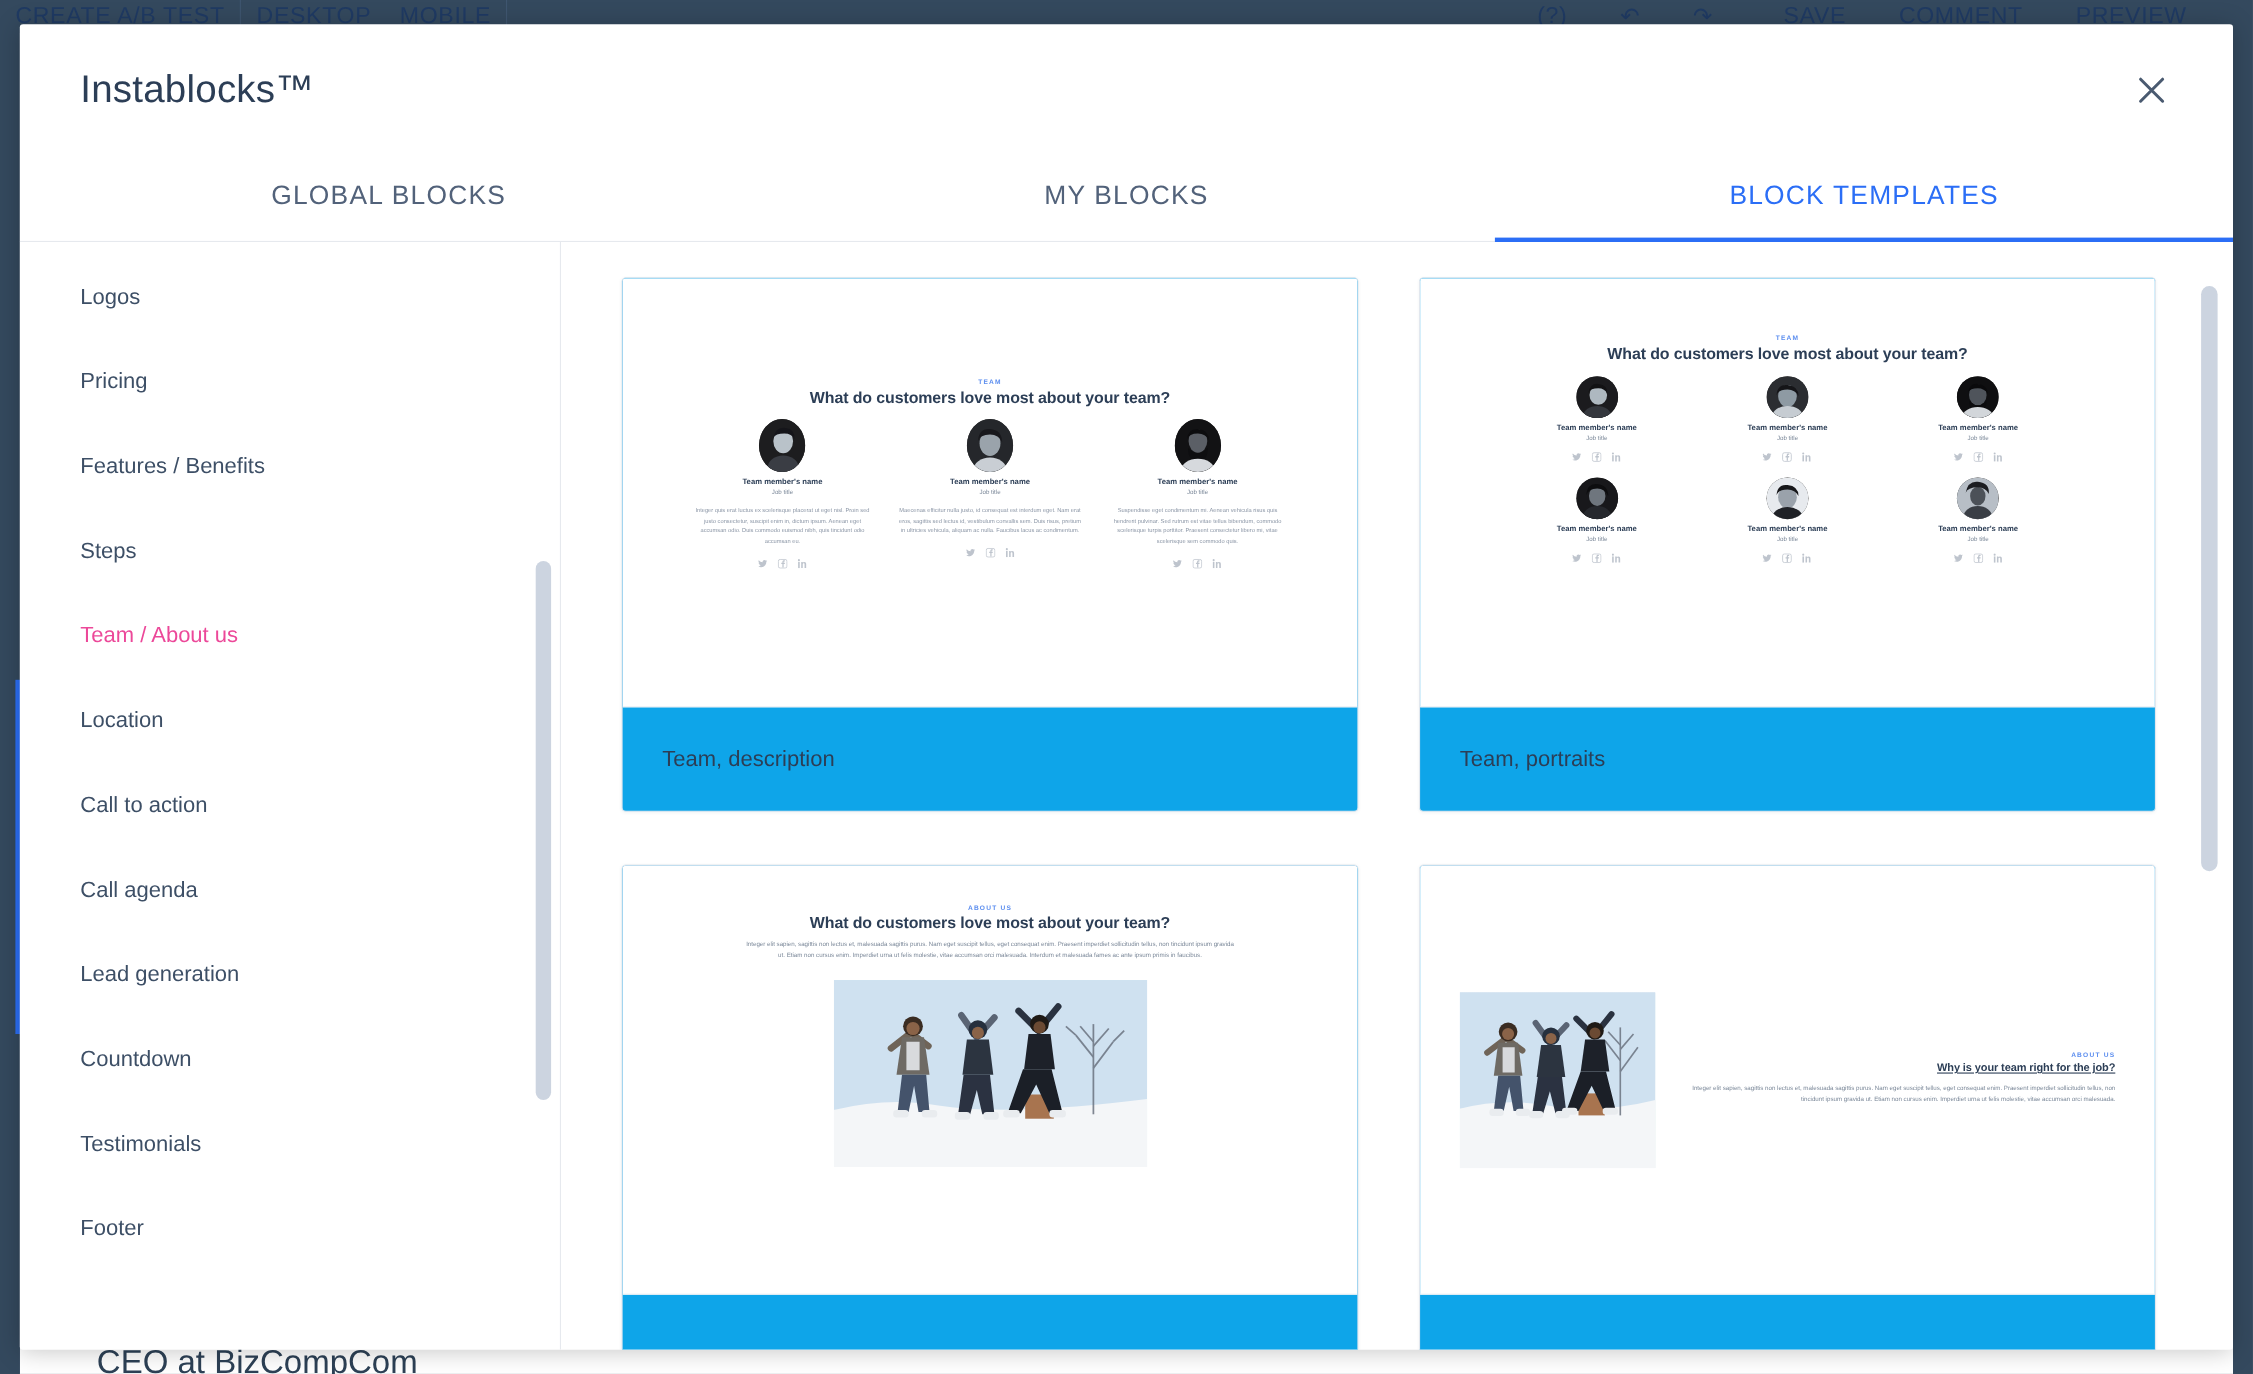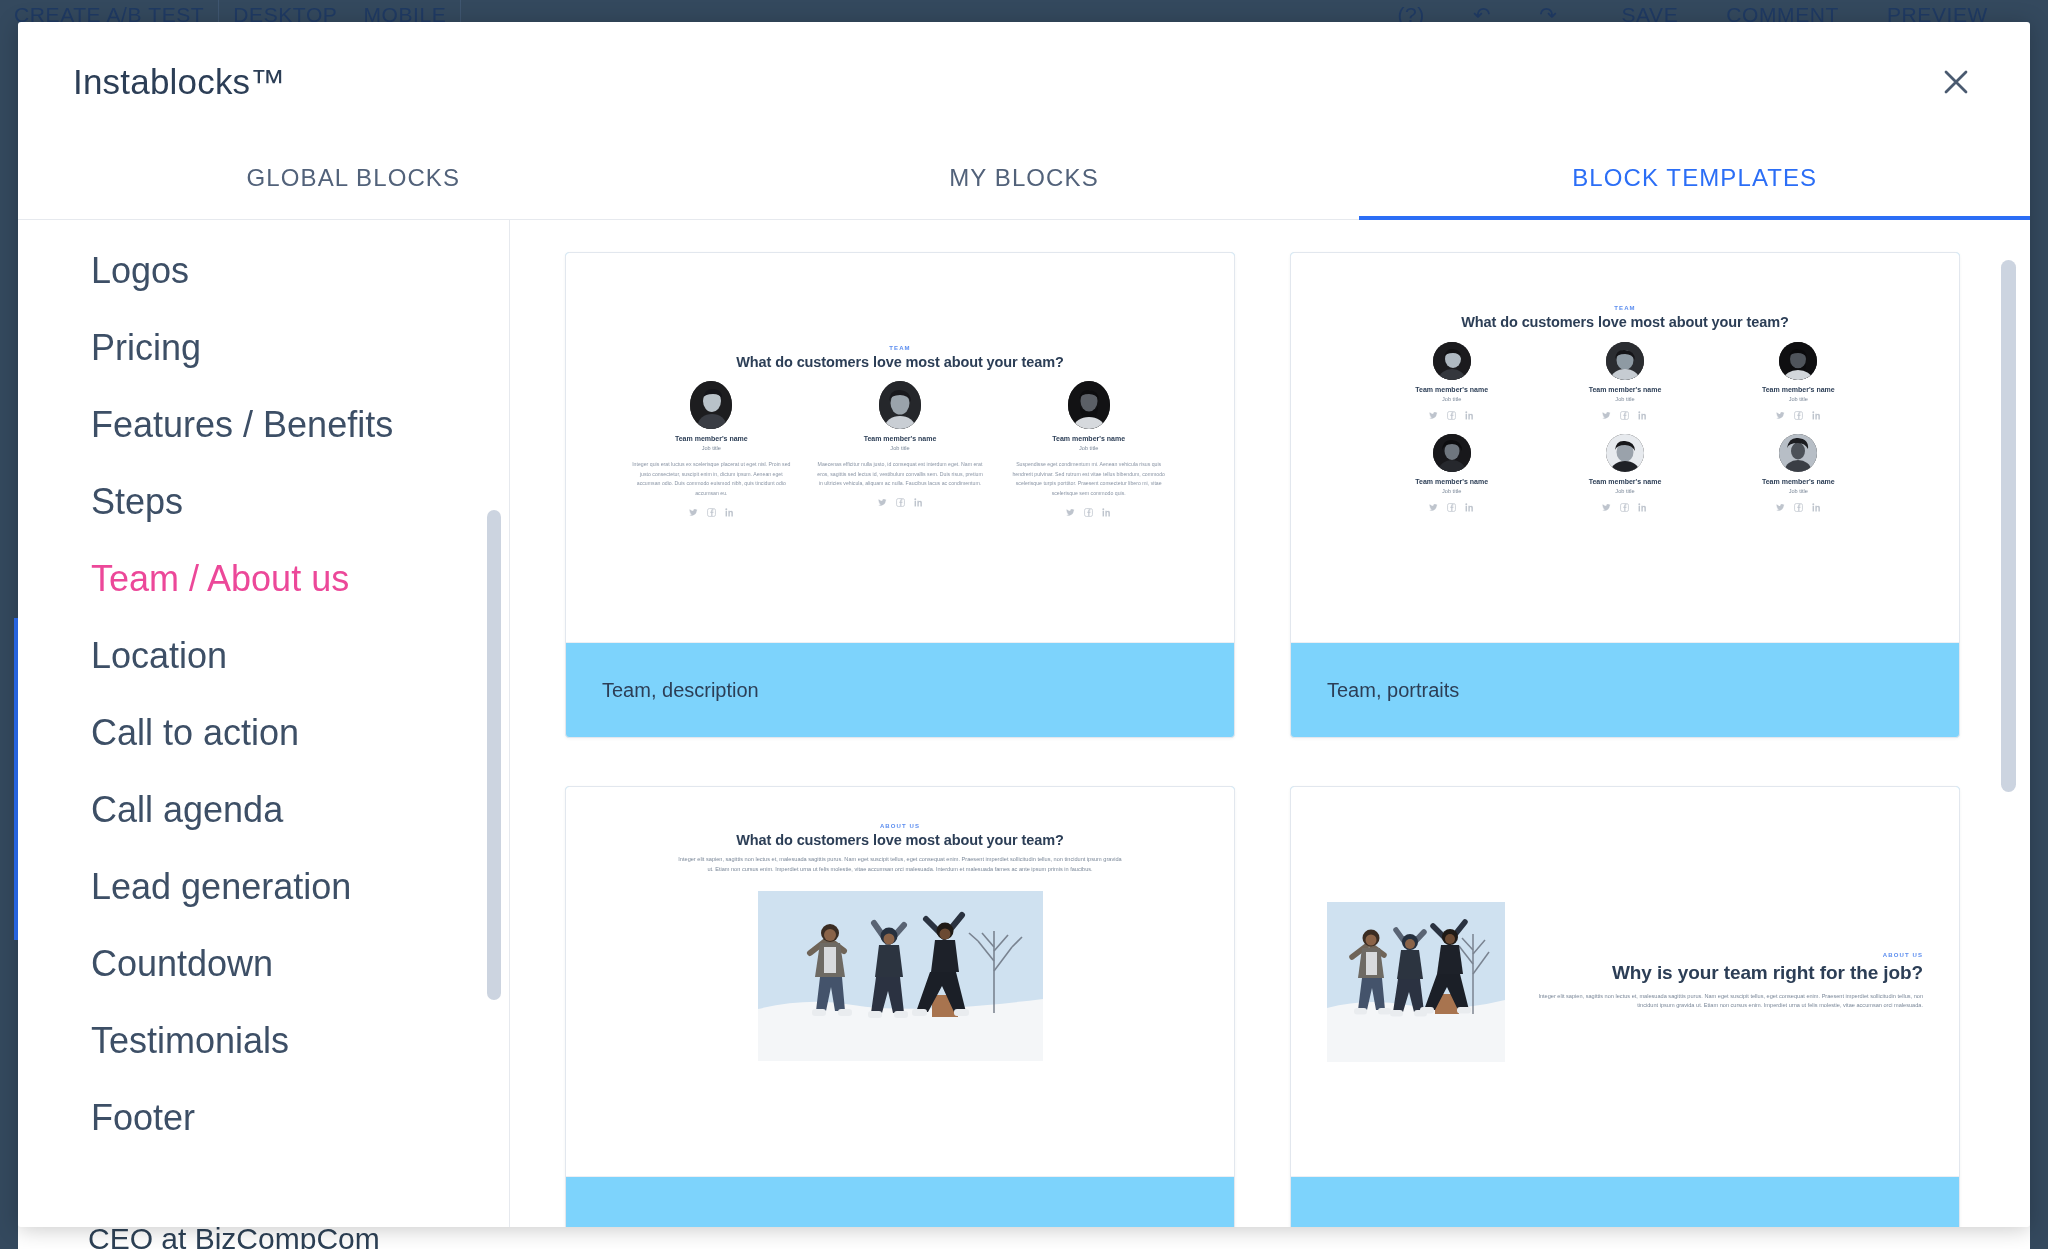--- a/index.html
+++ b/index.html
@@ -119,22 +119,22 @@
   #sidebar {
     width: 492px;
     position: relative;
     border-right: 1px solid #e6e9ee;
     padding-top: 12px;
     overflow: hidden;
   }
   .side-item {
     height: 77px;
     display: flex; align-items: center;
-    padding-left: 73px;
-    font-size: 36px;
+    padding-left: 55px;
+    font-size: 20px;
     color: #3d4f66;
     cursor: pointer;
   }
   .side-item.active { color: #ec4899; text-align: right; }
   #sidebar-scroll-thumb {
     position: absolute; right: 8px; top: 290px;
     width: 14px; height: 490px;
     background: #ccd4e0; border-radius: 8px;
     cursor: pointer;
   }
@@ -146,21 +146,21 @@
     overflow: hidden;
     padding: 30px 70px 0 55px;
   }
   #grid {
     display: grid;
     grid-template-columns: 1fr 1fr;
     gap: 48px 55px;
     padding-top: 2px;
   }
   .tcard {
-    background: #7dd3fc;
+    background: #0ea5e9;
     border: 1px solid #e2e7ee;
     border-radius: 4px;
     box-shadow: 0 1px 3px rgba(40,60,90,.06);
     overflow: hidden;
     cursor: pointer;
     display: flex; flex-direction: column;
   }
   .tcard-preview {
     height: 390px;
     border-bottom: 1px solid #eceff4;
@@ -243,21 +243,21 @@
     display: flex; align-items: center; gap: 24px;
     padding: 0 36px;
   }
   .layoutD .photo {
     width: 178px; height: 160px; flex: none;
     overflow: hidden; position: relative;
   }
   .layoutD .right { flex: 1; text-align: right; }
   .layoutD .eyebrow, .layoutD .mini-h, .layoutD .mini-sub { text-align: right; }
   .layoutD .mini-sub { max-width: 100%; margin-right: 0; }
-  .layoutD .mini-h { font-size: 19px; line-height: 1.25; }
+  .layoutD .mini-h { font-size: 10px; line-height: 1.25; text-decoration: underline; }
 
   
   .jumpimg { position: absolute; inset: 0;
     background:
       linear-gradient(to bottom,#cfe0ef 0%, #d8e6f2 46%, #e9eef3 58%, #f2f4f6 100%);
   }
 
   
   #grid-scroll-thumb {
     position: absolute; right: 14px; top: 40px;

